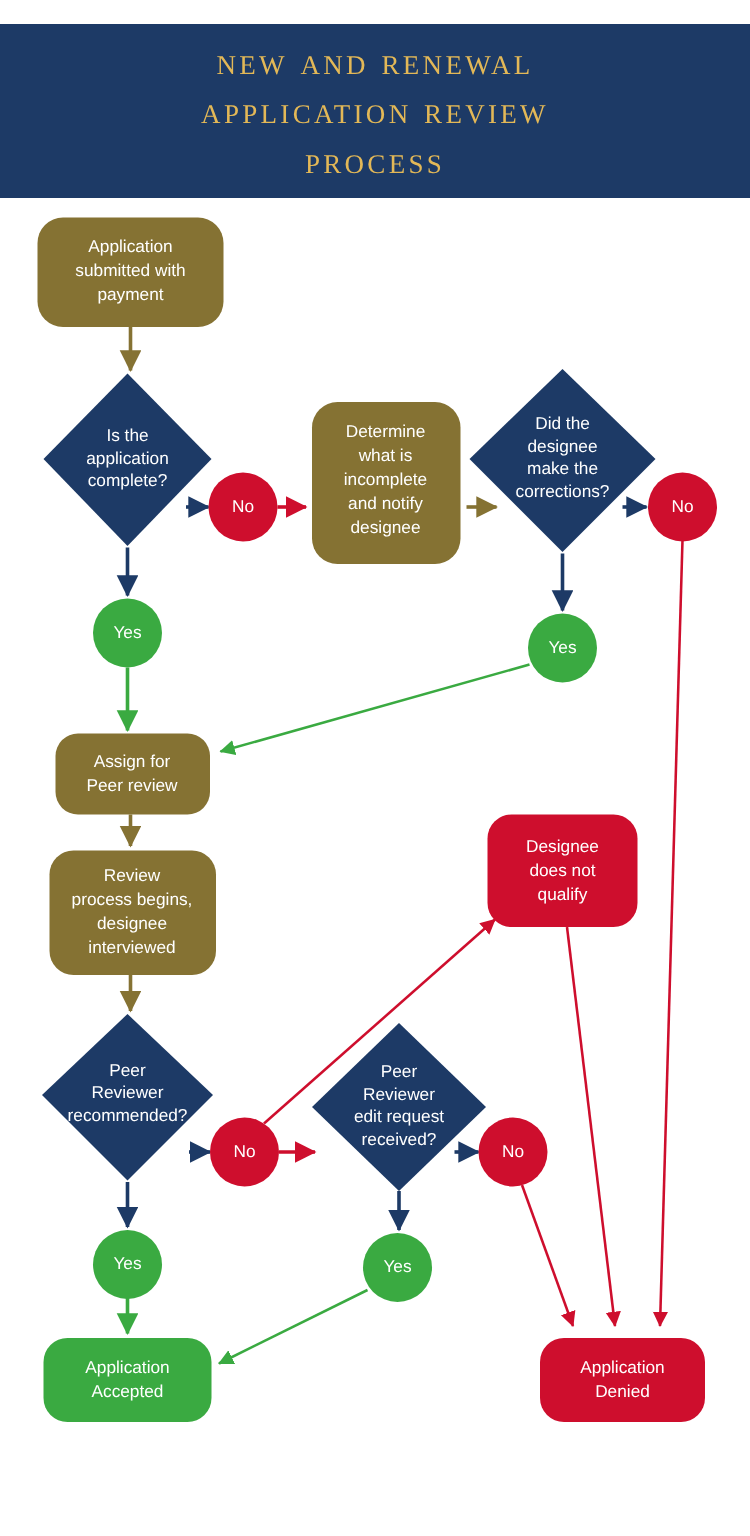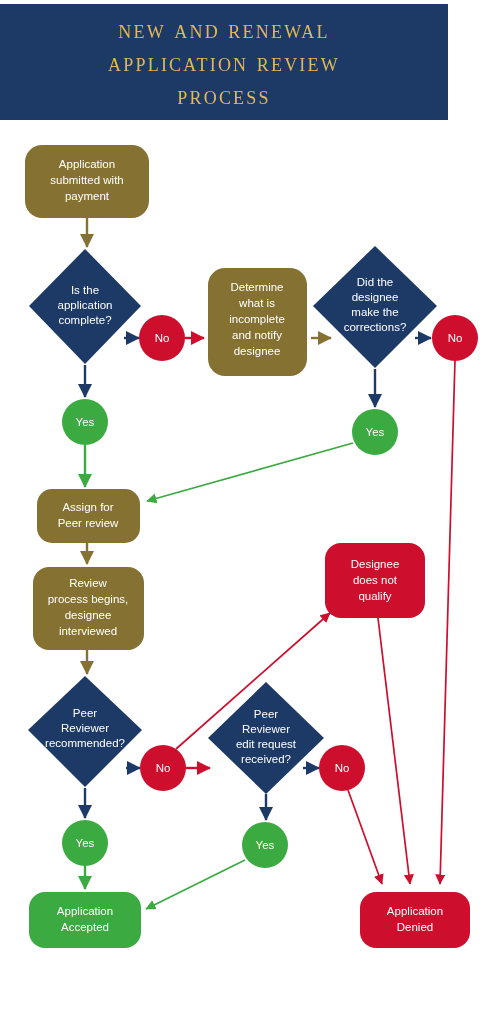--- a/index.html
+++ b/index.html
@@ -15,22 +15,22 @@
   }
   #page {
     position: relative;
     width: 500px;
     height: 1024px;
     background: #ffffff;
   }
   #header-band {
     position: absolute;
     left: 0;
-    top: 4px;
-    width: 448px;
+    top: 16px;
+    width: 500px;
     height: 116px;
     background: #1d3A66;
     display: flex;
     align-items: center;
     justify-content: center;
   }
   #header-title {
     font-family: "Liberation Serif", serif;
     color: #e3b857;
     font-size: 25px;

